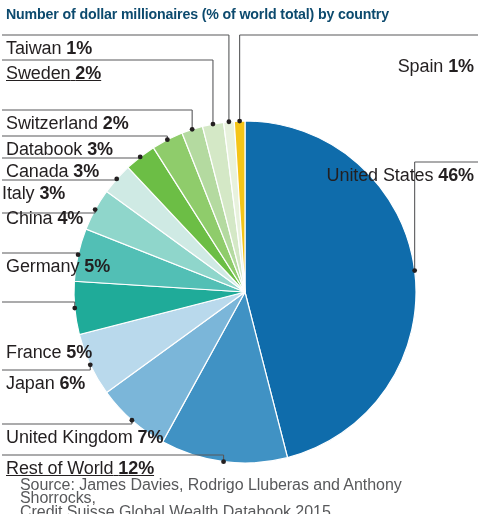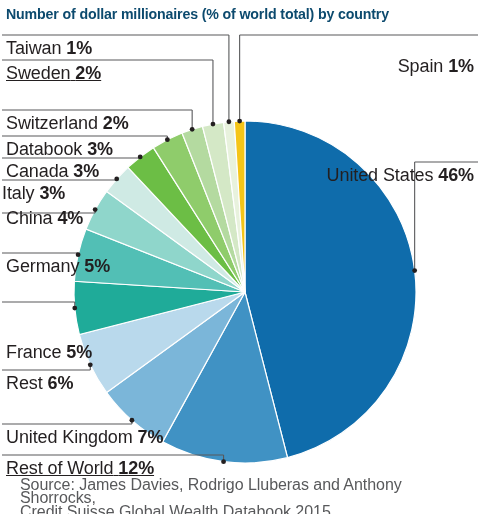--- a/index.html
+++ b/index.html
@@ -125,21 +125,21 @@
   <div class="lbl" style="left:6px; top:161px;text-align:center;"><span>Canada</span> <span class="pct">3%</span></div>
 
   <div class="lbl" style="left:2px; top:183px;"><span>Italy</span> <span class="pct">3%</span></div>
 
   <div class="lbl" style="left:6px; top:200px;margin-top:8px;"><span>China</span> <span class="pct">4%</span></div>
 
   <div class="lbl" style="left:6px; top:256px;"><span>Germany</span> <span class="pct">5%</span></div>
 
   <div class="lbl" style="left:6px; top:305px;margin-top:37px;"><span>France</span> <span class="pct">5%</span></div>
 
-  <div class="lbl" style="left:6px; top:373px;"><span>Rest</span> <span class="pct">6%</span></div>
+  <div class="lbl" style="left:6px; top:373px;"><span>Japan</span> <span class="pct">6%</span></div>
 
   <div class="lbl" style="left:6px; top:427px;"><span>United Kingdom</span> <span class="pct">7%</span></div>
 
   <div class="lbl" style="left:6px; top:458px;text-decoration:underline;"><span>Rest of World</span> <span class="pct">12%</span></div>
 
   <div class="lbl right" style="right:6px; top:38px;margin-top:18px;"><span>Spain</span> <span class="pct">1%</span></div>
 
   <div class="lbl right" style="right:6px; top:165px;margin-left:12px;"><span>United States</span> <span class="pct">46%</span></div>
 
   <div class="source">

